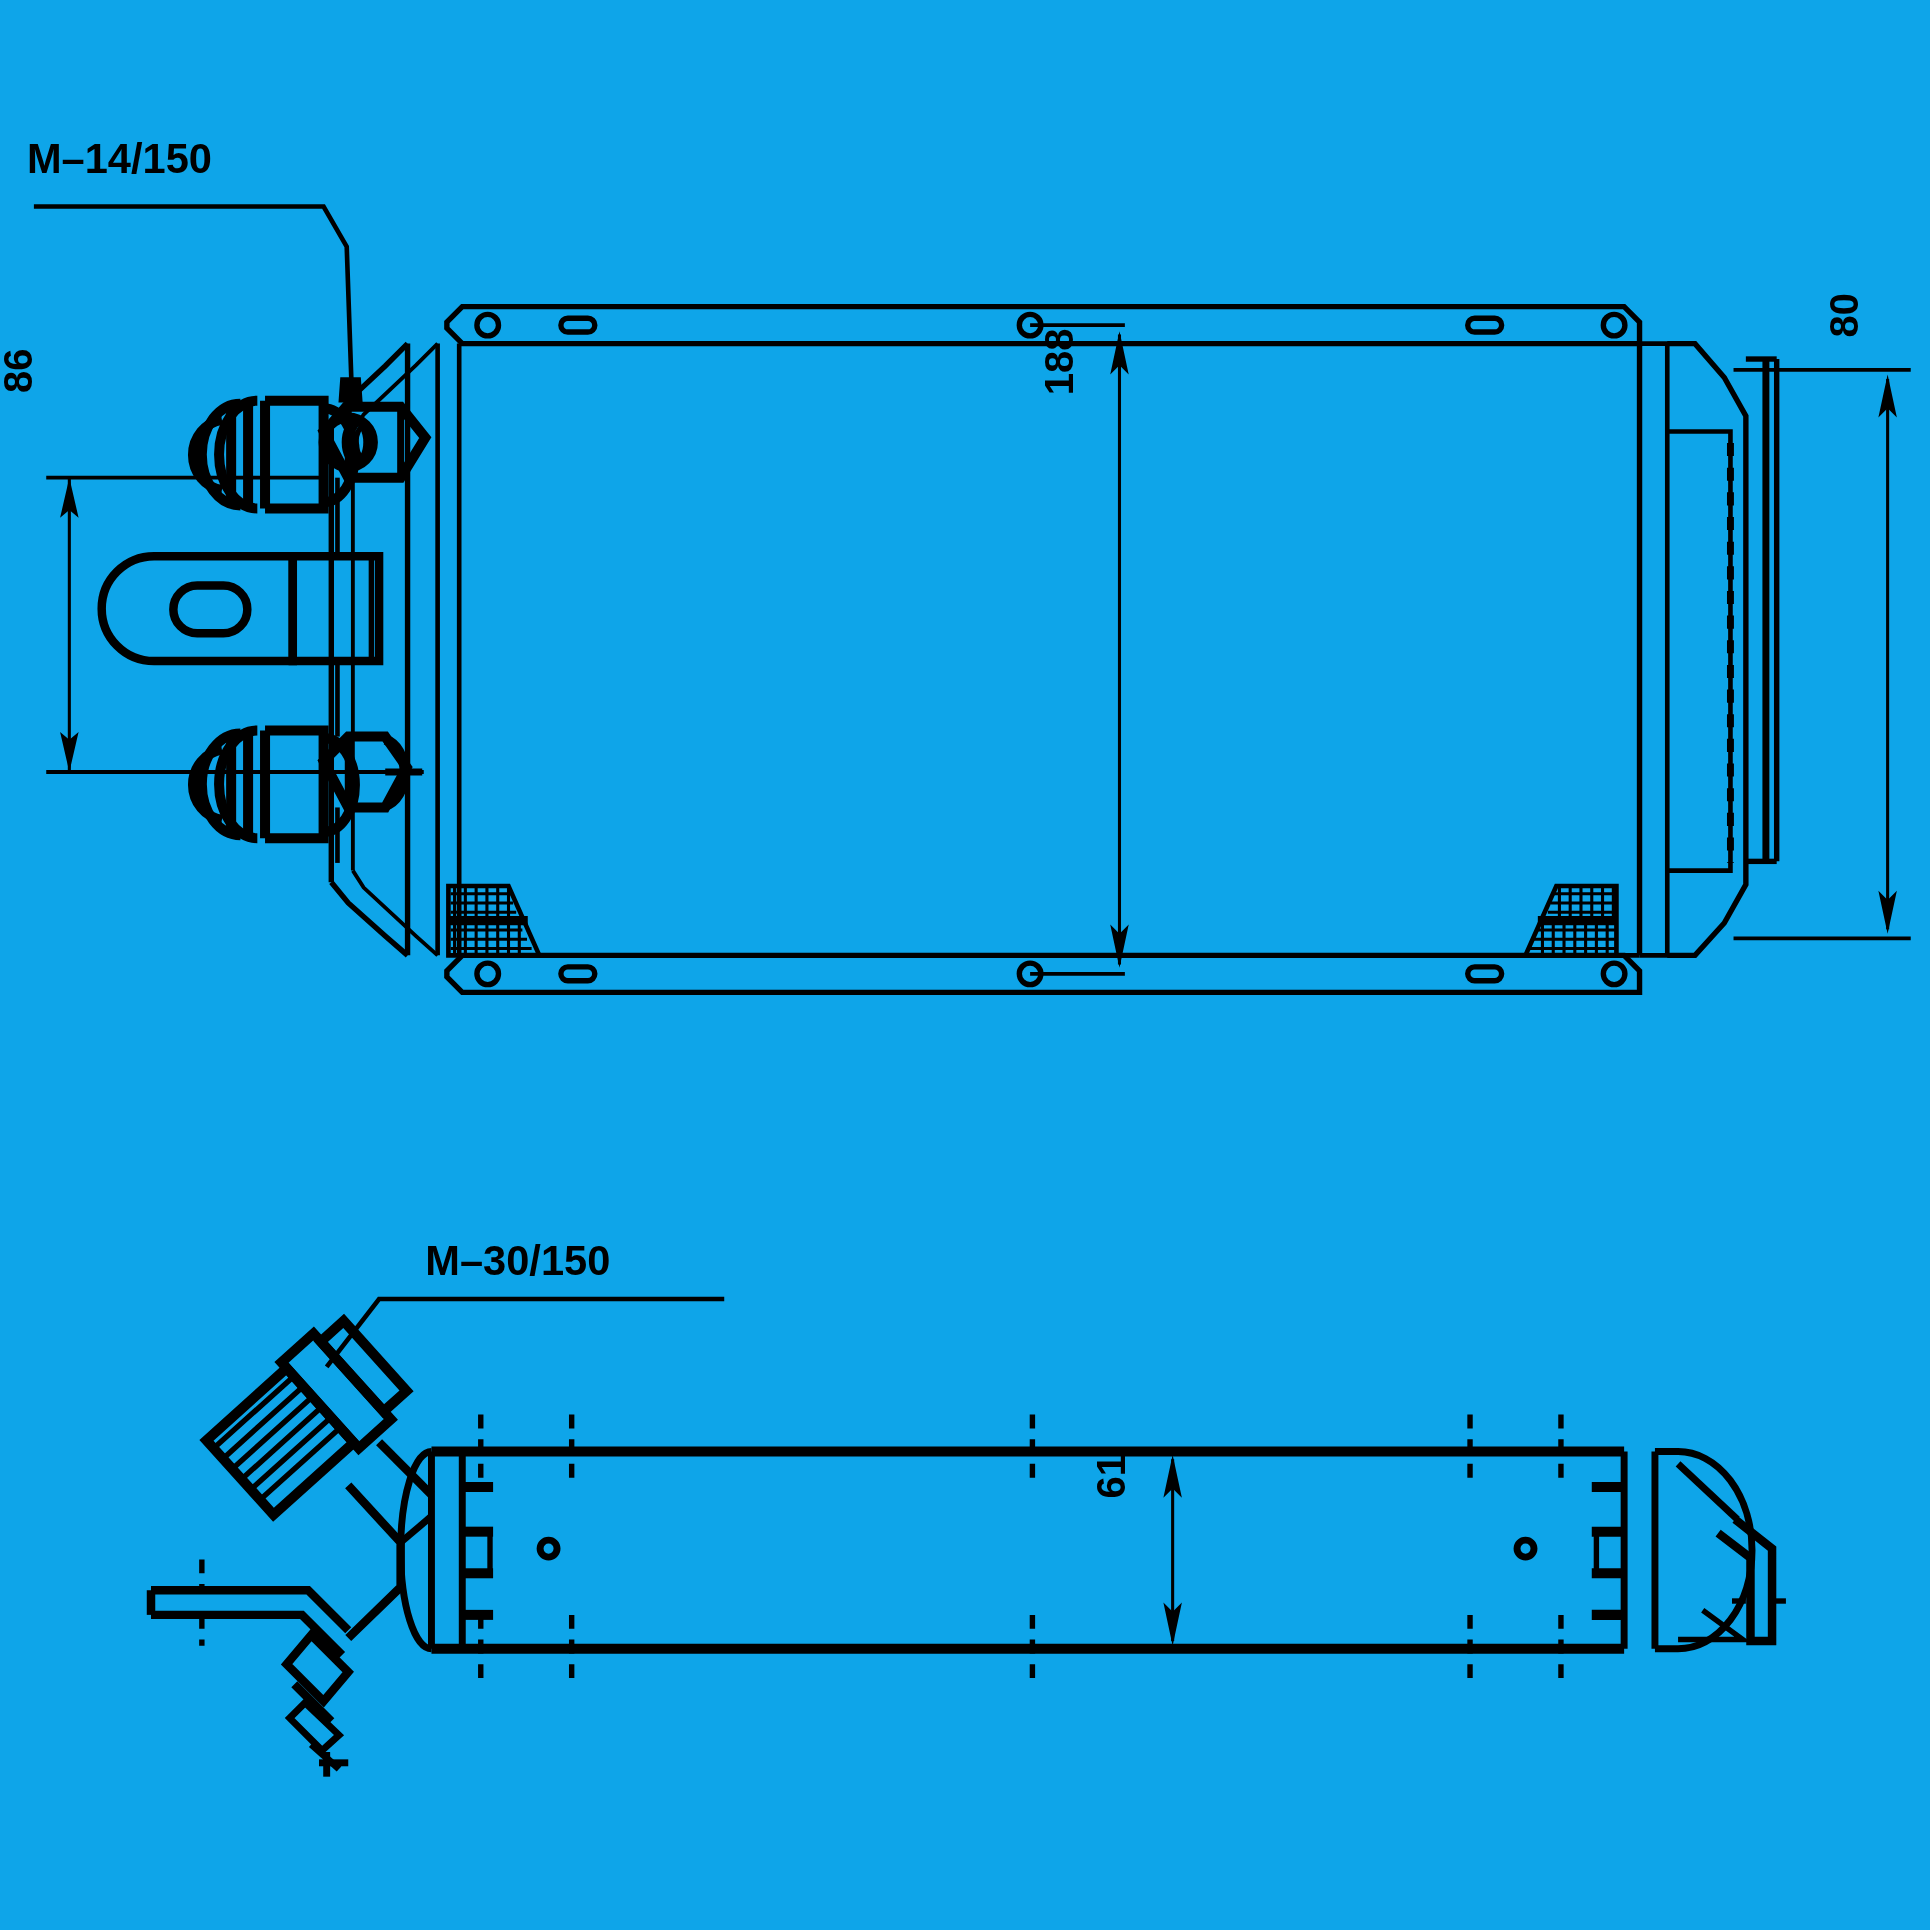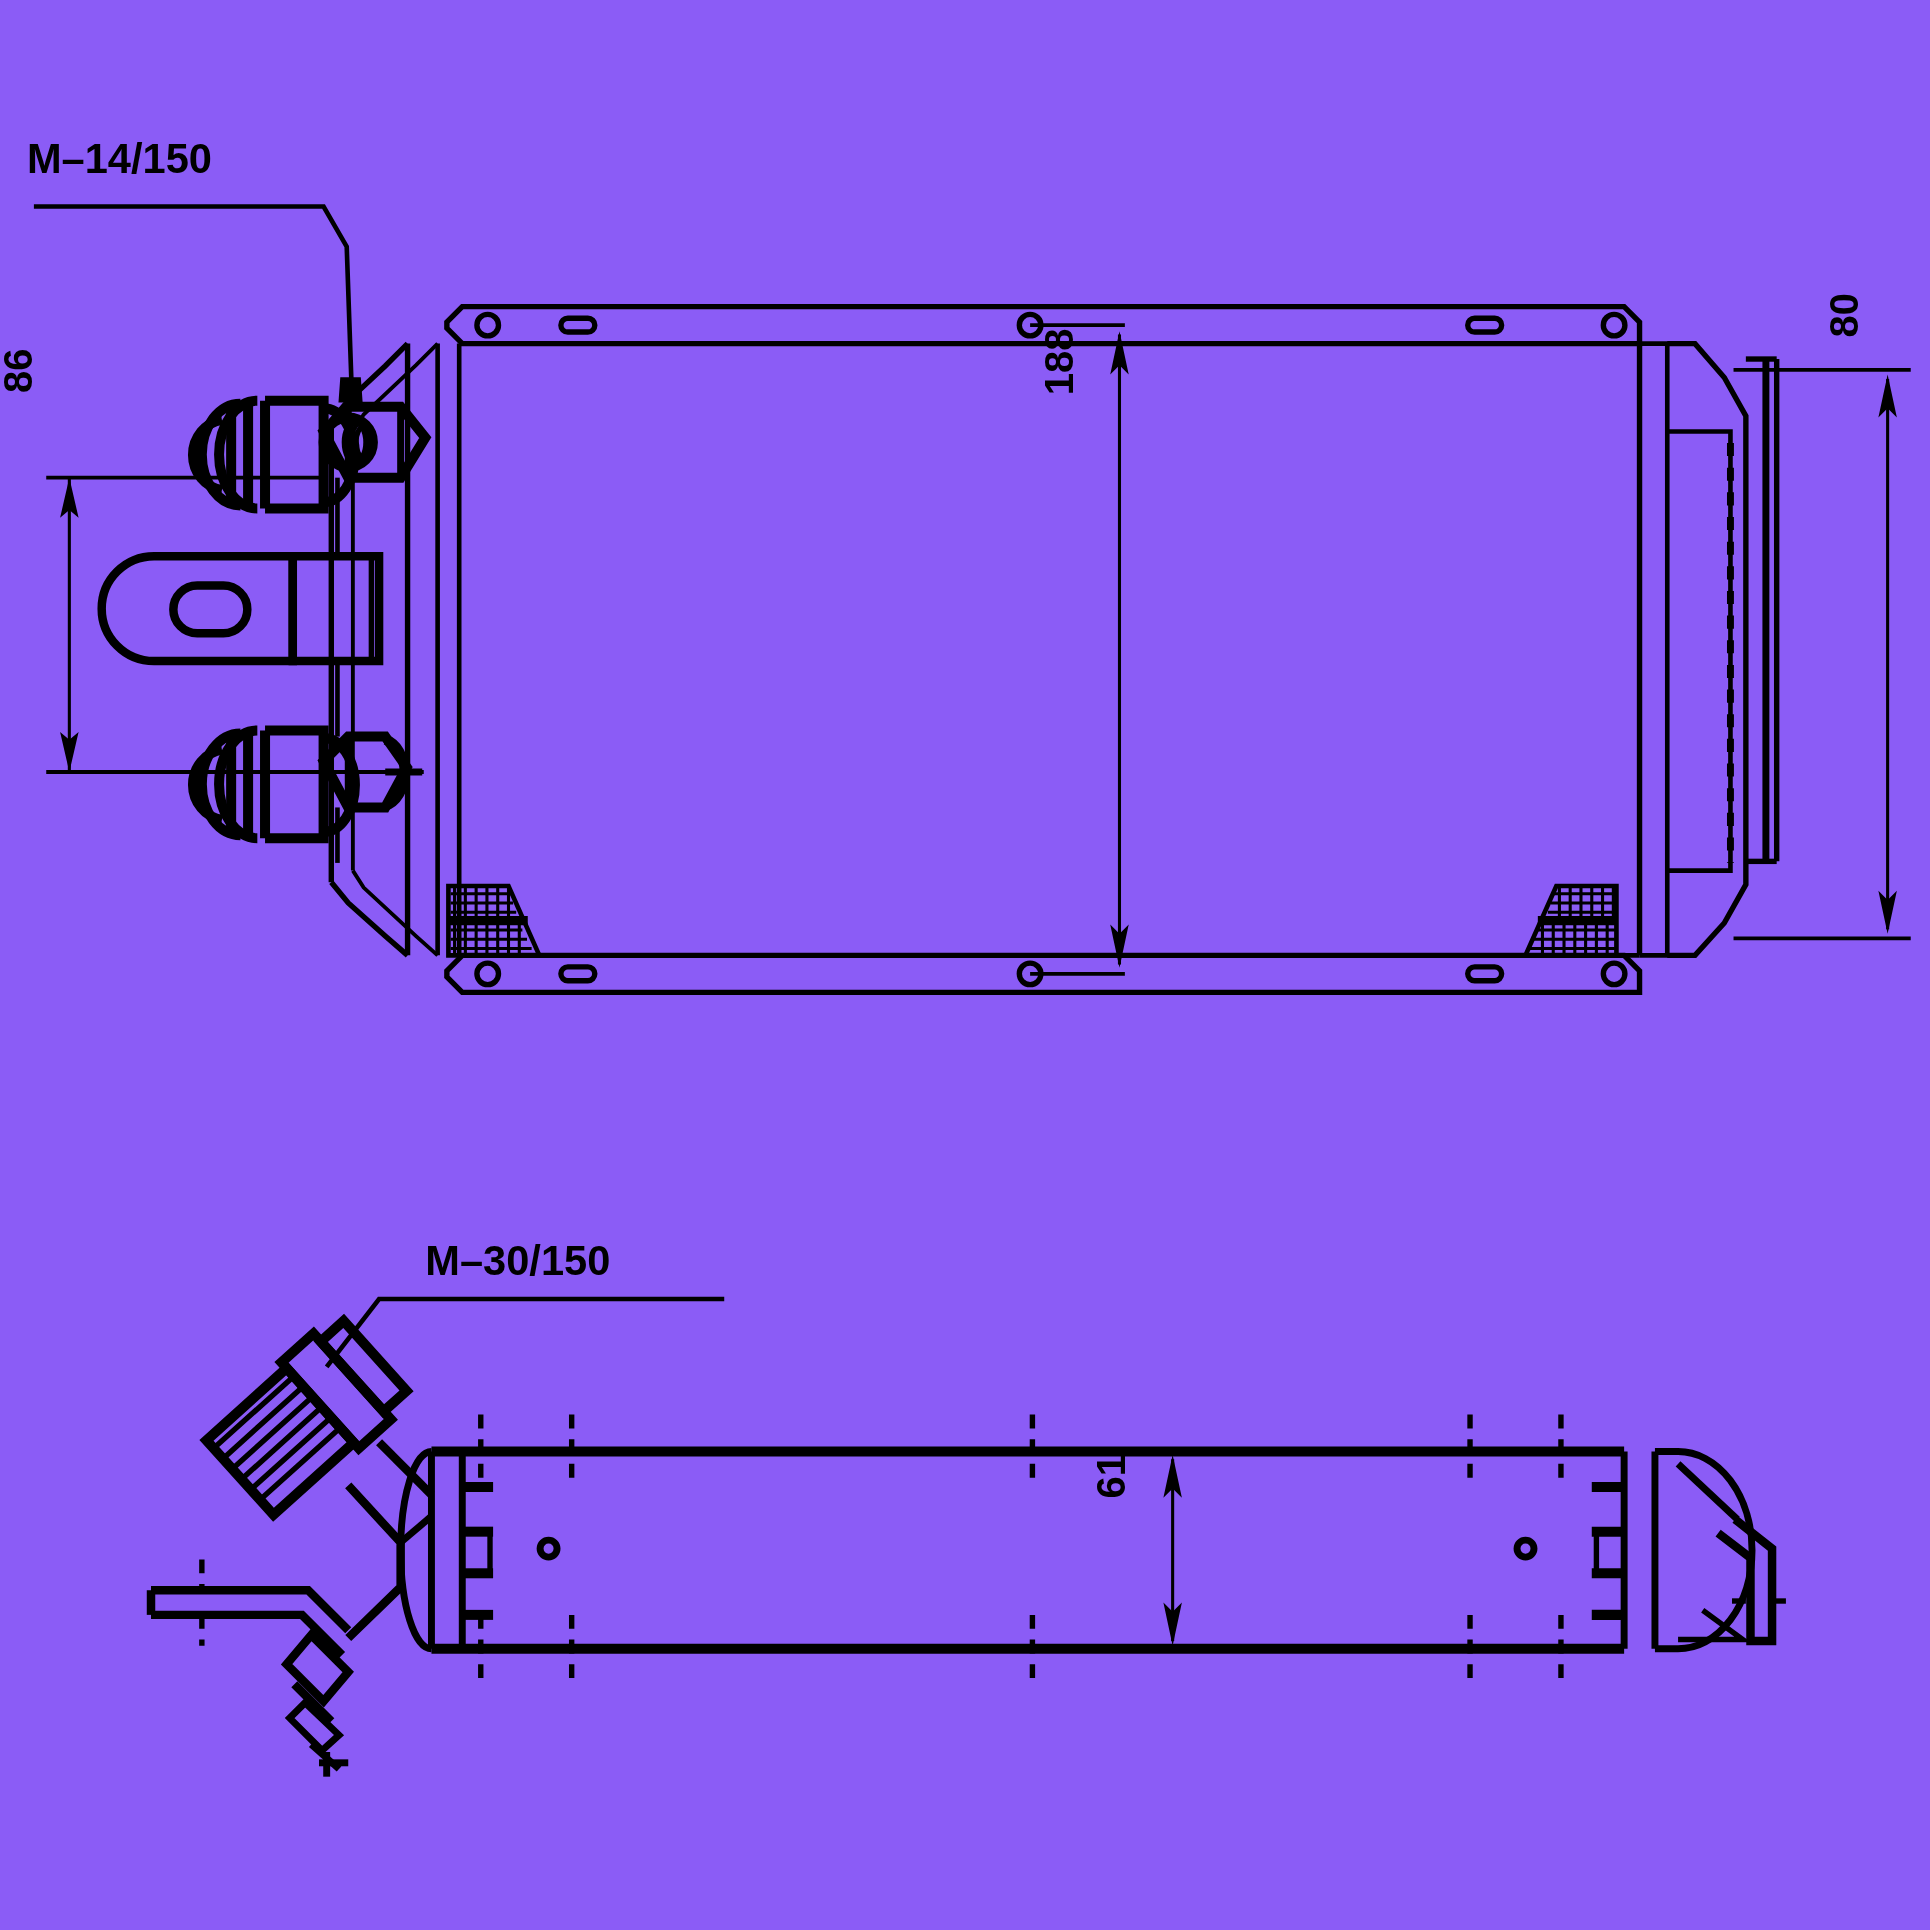--- a/index.html
+++ b/index.html
@@ -1,17 +1,17 @@
 <!DOCTYPE html>
 <html style="font-size:12.3px"><head>
 <meta charset="utf-8">
 <style>
   html,body{margin:0;padding:0;background:#ffffff;}
   body{font-family:"Liberation Sans",sans-serif;}
-  #sheet{position:relative;width:1930px;height:1930px;background:#8b5cf6;overflow:hidden;}
+  #sheet{position:relative;width:1930px;height:1930px;background:#0ea5e9;overflow:hidden;}
   #sheet svg{position:absolute;left:0;top:0;}
   .dimtxt{font-family:"Liberation Sans",sans-serif;font-weight:bold;fill:#000;}
 </style>
 </head>
 <body>
 
 <div id="sheet">
 
 <svg width="1930" height="1930" viewBox="0 0 2505 2505">
 

